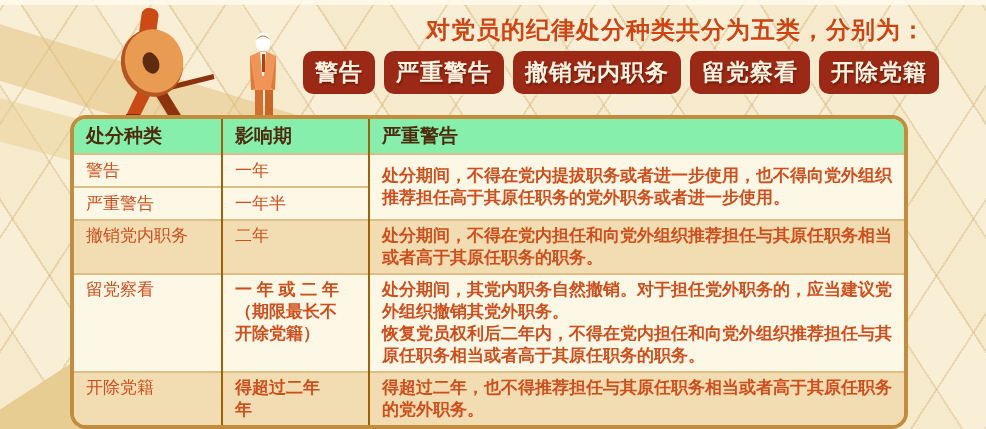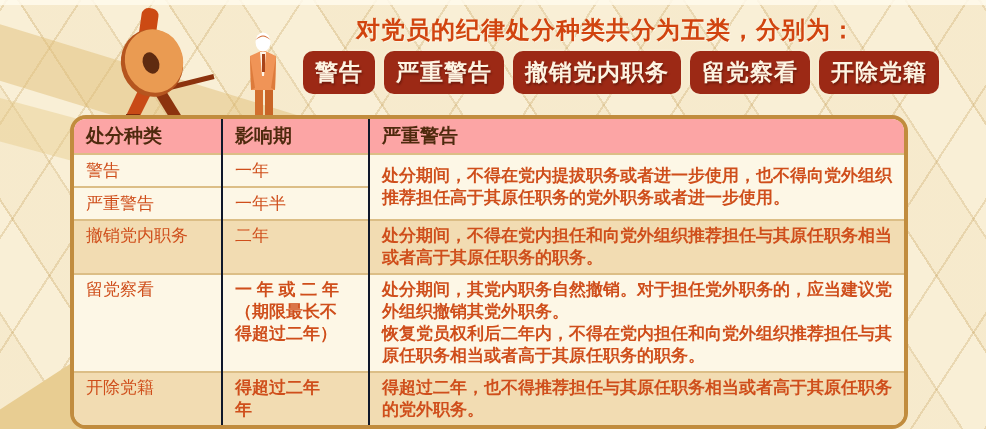--- a/index.html
+++ b/index.html
@@ -21,22 +21,22 @@
   .band-a{left:-60px;top:6px;width:580px;height:54px;background:rgba(226,192,122,0.50);transform:rotate(17deg);}
   .band-b{left:-90px;top:74px;width:430px;height:42px;background:rgba(231,203,140,0.45);transform:rotate(15deg);}
   .top-strip{position:absolute;top:0;left:0;right:0;height:5px;background:rgba(255,250,236,0.85);}
   .corner-wedge{position:absolute;left:-44px;bottom:-36px;width:160px;height:72px;background:#e8cd92;transform:rotate(-33deg);}
 
   .illus{position:absolute;}
   .illus-compass{left:100px;top:0;}
   .illus-person{left:228px;top:30px;}
 
   .page-title{
-    position:absolute;left:304px;top:14px;width:604px;
-    text-align:center;
+    position:absolute;left:322px;top:14px;width:604px;
+    text-align:right;
     font-size:24px;font-weight:bold;letter-spacing:1px;
     color:#d1440f;
     text-shadow:1px 1px 0 rgba(255,250,235,0.7);
   }
   .badge-row{
     position:absolute;left:318px;top:51px;width:606px;
     display:flex;gap:9px;justify-content:center;align-items:center;
   }
   .badge{
     background:#9c2915;color:#fdf4e2;
@@ -50,31 +50,31 @@
   .table-wrap{
     position:absolute;left:70px;top:115px;width:838px;
     box-sizing:border-box;
     border:4px solid #c18c3e;border-radius:16px;
     overflow:hidden;background:#fdf7e6;
   }
   table.punish{
     border-collapse:collapse;table-layout:fixed;width:100%;
   }
   .punish th,.punish td{
-    border-left:2px solid #0f172a;
+    border-left:2px solid #a16207;
     border-top:2px solid #dcbe86;
     padding:4px 12px;
     box-sizing:border-box;
     text-align:left;
     overflow:hidden;
   }
   .punish th:first-child,.punish td.first{border-left:none;}
   .punish tr.hdr th{border-top:none;}
   .punish th{
-    background:#fca5a5;color:#4e2a0e;
+    background:#86efac;color:#4e2a0e;
     font-size:19px;font-weight:bold;height:33px;vertical-align:middle;
   }
   .punish td{
     font-size:17px;line-height:22px;color:#cf4e1b;vertical-align:top;
   }
   tr.row-light td{background:#fdf7e6;}
   tr.row-tan td{background:#f2dcb2;}
   tr.r1 td,tr.r2 td{height:33px;vertical-align:middle;}
   tr.r3 td{height:48px;}
   tr.r4 td{height:92px;}
@@ -150,21 +150,21 @@
       </tr>
       <tr class="r3 row-tan">
         <td class="first">撤销党内职务</td>
         <td>二年</td>
         <td class="pre">处分期间，不得在党内担任和向党外组织推荐担任与其原任职务相当或者高于其原任职务的职务。</td>
       </tr>
       <tr class="r4 row-light">
         <td class="first">留党察看</td>
         <td class="pre">一 年 或 二 年
 （期限最长不
-得超过二年）</td>
+开除党籍）</td>
         <td class="pre">处分期间，其党内职务自然撤销。对于担任党外职务的，应当建议党外组织撤销其党外职务。
 恢复党员权利后二年内，不得在党内担任和向党外组织推荐担任与其原任职务相当或者高于其原任职务的职务。</td>
       </tr>
       <tr class="r5 row-tan">
         <td class="first">开除党籍</td>
         <td class="pre">得超过二年
 年</td>
         <td class="pre">得超过二年，也不得推荐担任与其原任职务相当或者高于其原任职务的党外职务。</td>
       </tr>
     </tbody>

